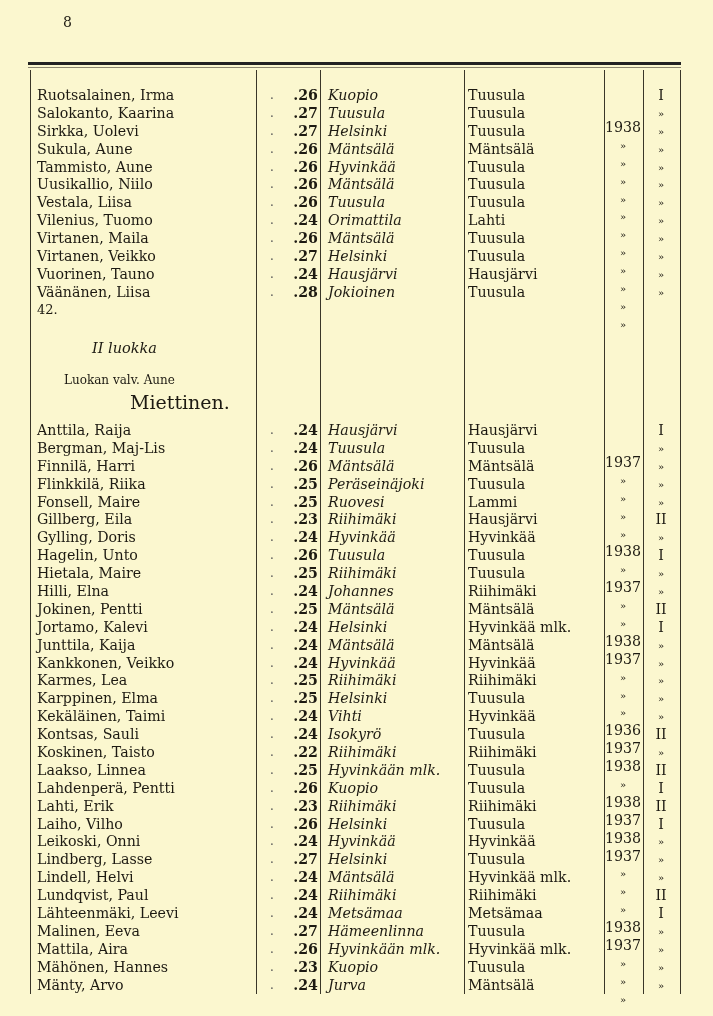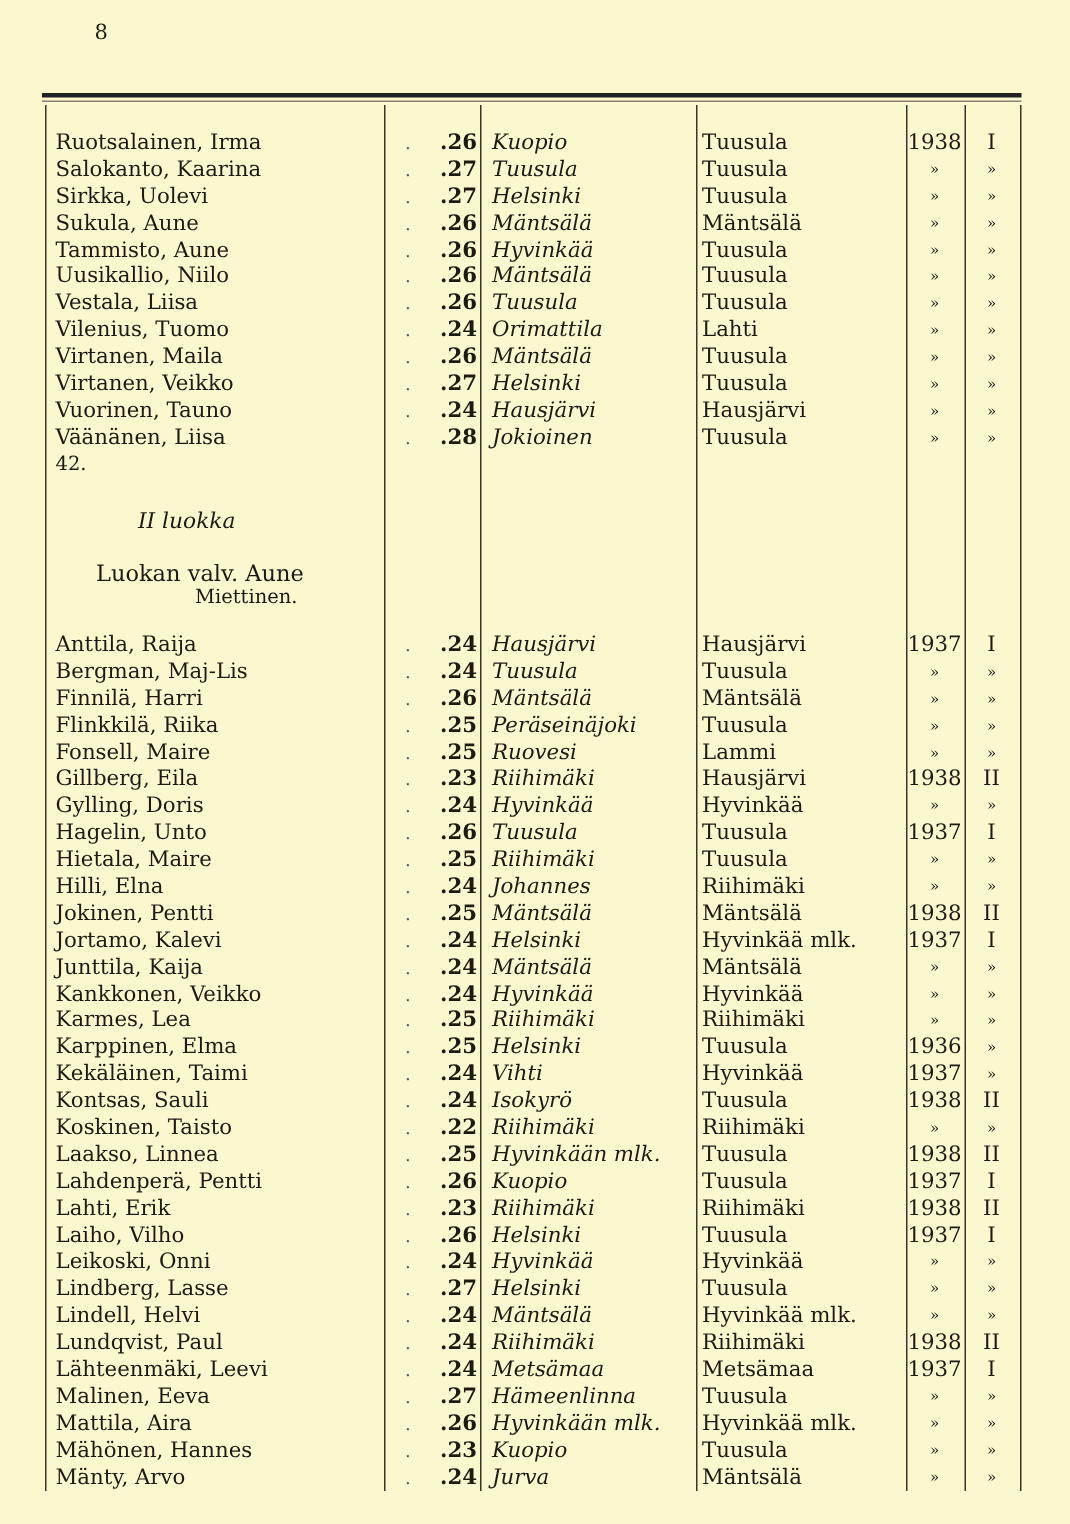--- a/index.html
+++ b/index.html
@@ -15,26 +15,26 @@
   .top-rule2 { position:absolute; left:28px; top:67px; width:653px; height:1px; background:#8a8570; }
   .vline { position:absolute; width:1px; background:#3a3628; top:70px; height:924px; }
   .rows { position:absolute; left:0; top:87px; width:713px; }
   .row { position:relative; height:17.9px; font-size:14.2px; line-height:17.9px; white-space:nowrap; }
   .c { position:absolute; top:0; }
   .c-name { left:37px; }
   .c-dot { left:270px; font-size:12px; color:#555; }
   .c-age { left:281px; width:37px; text-align:right;font-weight:bold; }
   .c-born { left:328px;font-style:italic; }
   .c-home { left:468px; }
-  .c-year { left:604px; width:38px; text-align:center; }
+  .c-year { left:604px; width:38px; text-align:center;margin-top:32px; }
   .c-cls { left:643px; width:36px; text-align:center; }
   .ditto { font-size:10px; }
   .section-title { position:absolute; left:92px; top:340px; font-style:italic; font-size:14.5px; }
-  .teacher1 { position:absolute; left:64px; top:373px; font-size:15px; }
-  .teacher2 { position:absolute; left:130px; top:391px; font-size:13px; }
+  .teacher1 { position:absolute; left:64px; top:373px; font-size:12px; }
+  .teacher2 { position:absolute; left:130px; top:391px; font-size:19px; }
 </style>
 </head>
 <body>
 
 <div class="page-number">8</div>
 <div class="top-rule"></div>
 <div class="top-rule2"></div>
 
 <div class="vline" style="left:30px"></div>
 <div class="vline" style="left:256px"></div>

